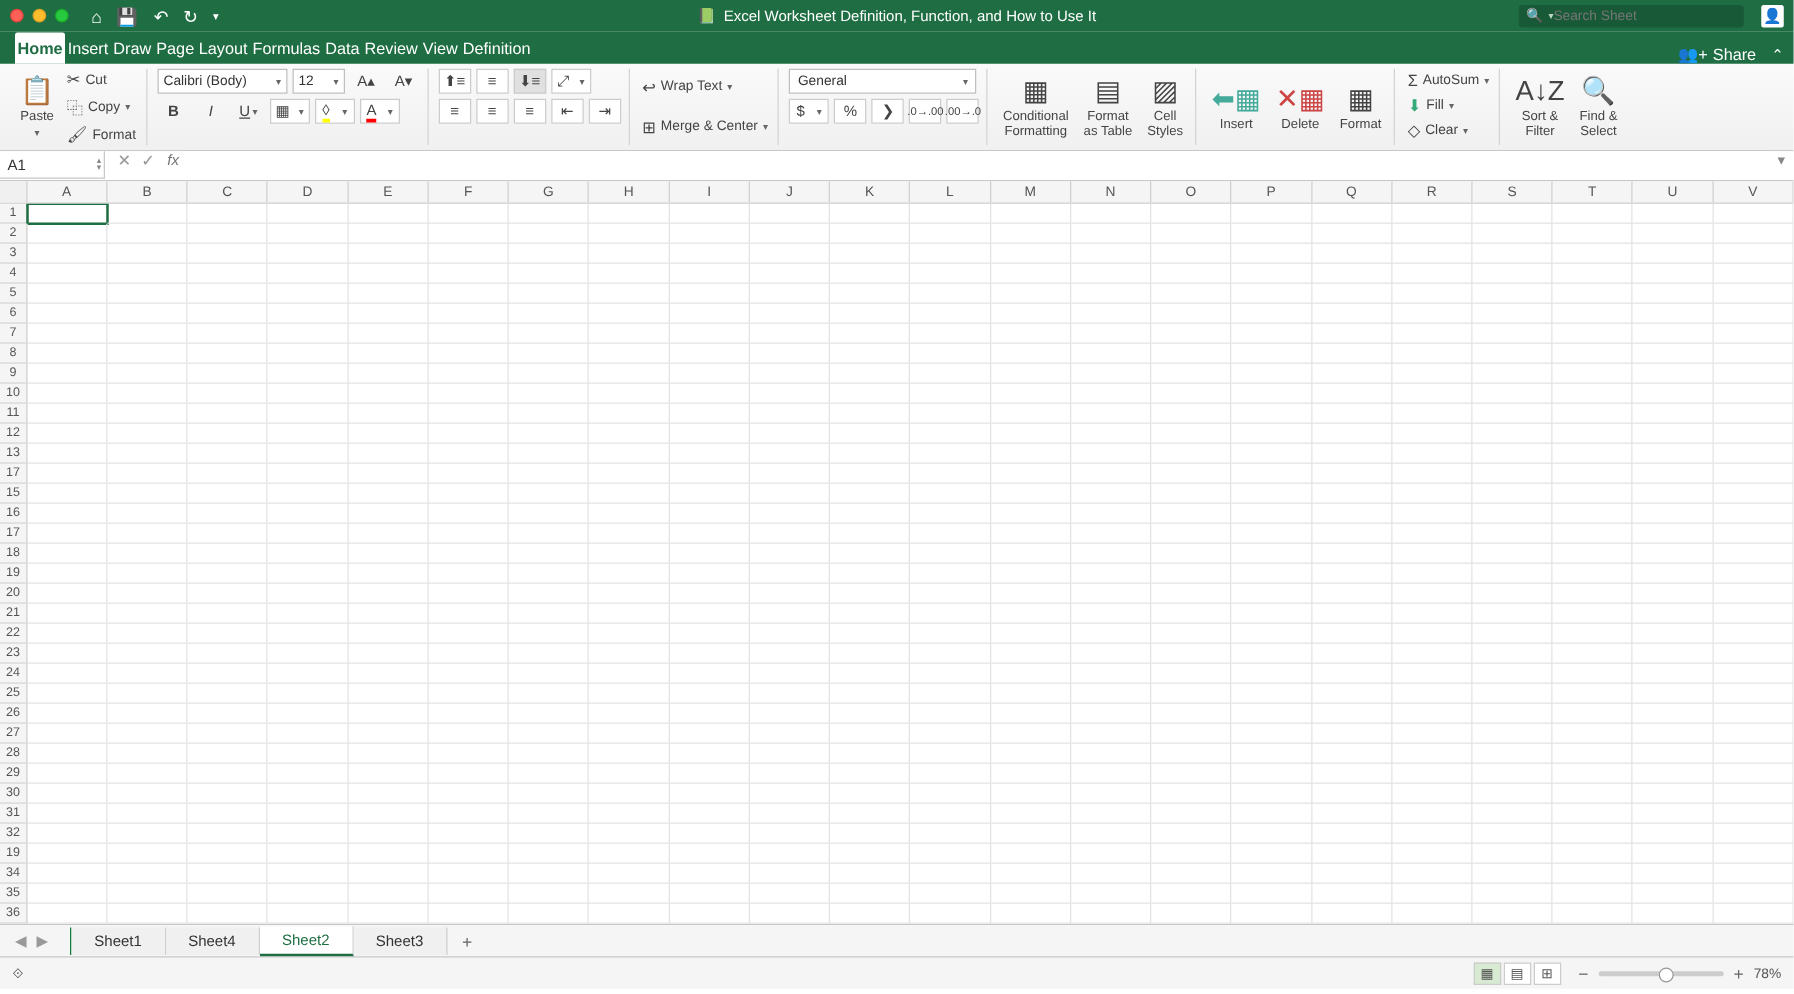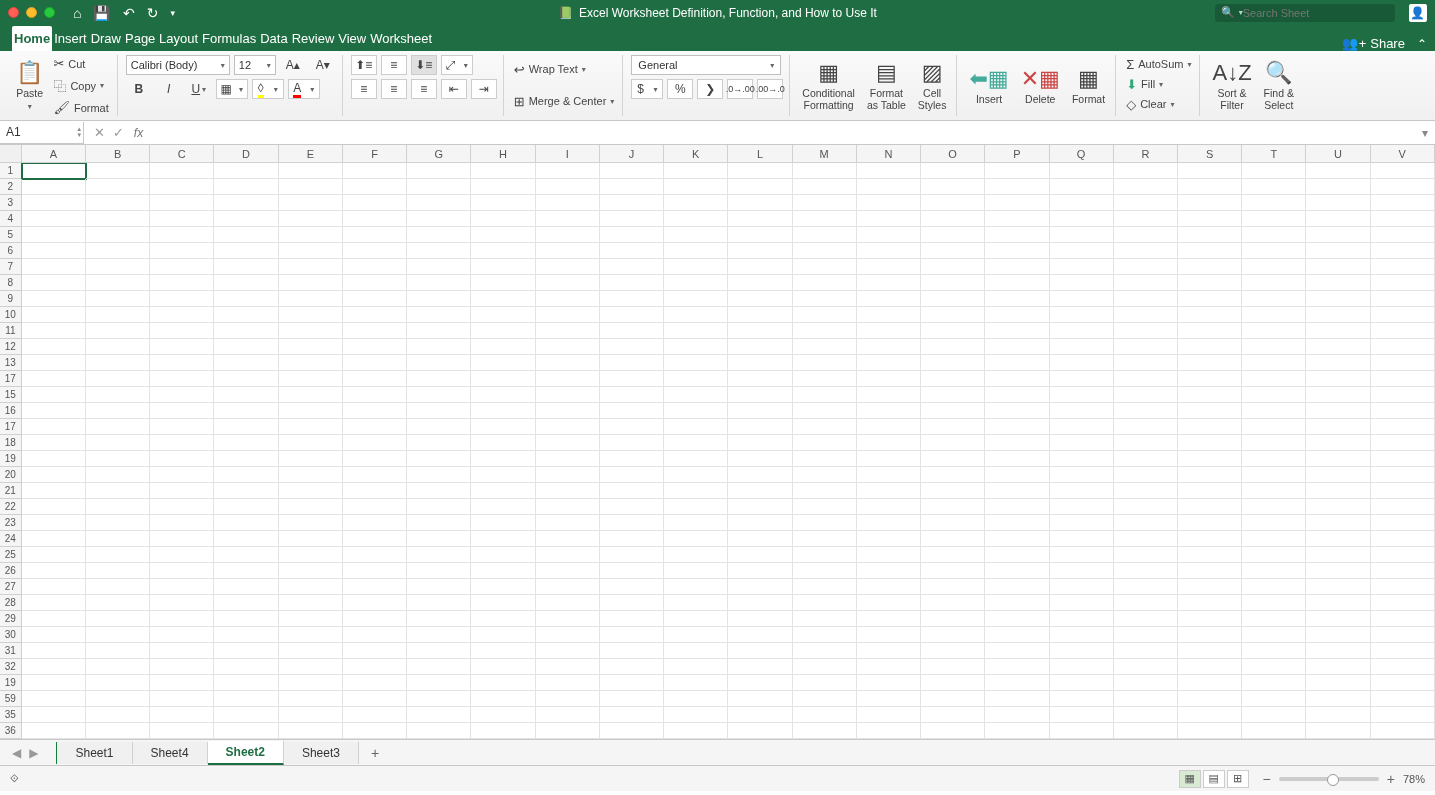--- a/index.html
+++ b/index.html
@@ -37,21 +37,21 @@
 .sm-btn .icn{font-size:13px}
 .font-sel{height:20px;border:1px solid #bfbfbf;background:#fff;font-size:11px;padding:0 4px;display:flex;align-items:center;justify-content:space-between;cursor:pointer}
 .font-sel.name{width:104px}
 .font-sel.size{width:42px}
 .arr{font-size:8px;color:#666}
 .tiny-btn{width:26px;height:20px;border:1px solid #ccc;background:#fff;display:flex;align-items:center;justify-content:center;font-size:12px;cursor:pointer;color:#444}
 .tiny-btn.noborder{border:none;background:transparent}
 .tiny-btn.split{width:32px;justify-content:space-around}
 .num-sel{height:20px;border:1px solid #bfbfbf;background:#fff;width:150px;display:flex;align-items:center;justify-content:space-between;padding:0 6px;font-size:11px;cursor:pointer}
 
-.formulabar{height:24px;background:#fff;border-bottom:1px solid #c8c8c8;display:flex;align-items:center}
+.formulabar{height:24px;background:#fff;border-bottom:1px solid #c8c8c8;display:flex;align-items:flex-start}
 .namebox{width:84px;height:22px;border:1px solid #c8c8c8;border-top:none;border-left:none;display:flex;align-items:center;padding:0 6px;font-size:12px;position:relative}
 .namebox .step{position:absolute;right:2px;display:flex;flex-direction:column;font-size:7px;color:#888;line-height:6px}
 .fx-btns{display:flex;gap:8px;padding:0 10px;color:#999}
 .fx-btns span{cursor:pointer;font-size:13px}
 .fx-lbl{font-style:italic;color:#777;font-size:12px;margin-right:6px}
 .fx-input{flex:1;border:none;outline:none;font-size:12px;padding:0 4px}
 .fx-expand{width:20px;text-align:center;color:#888;cursor:pointer}
 
 .grid-wrap{height:594px;display:flex;flex-direction:column;overflow:hidden}
 .col-headers{display:flex;height:18px;background:#f5f5f5;border-bottom:1px solid #d0d0d0}
@@ -60,21 +60,21 @@
 .rows{flex:1;overflow:hidden}
 .row{display:flex;height:16px}
 .rowh{width:22px;text-align:center;font-size:10px;color:#555;background:#f5f5f5;border-right:1px solid #d0d0d0;border-bottom:1px solid #d0d0d0;line-height:16px;cursor:pointer}
 .cell{width:65px;border-right:1px solid #e3e3e3;border-bottom:1px solid #e3e3e3;cursor:cell}
 .cell.sel{outline:2px solid #1f6e43;outline-offset:-1px}
 
 .sheettabs{height:26px;background:#f5f5f5;border-top:1px solid #c8c8c8;display:flex;align-items:center;padding:0 8px}
 .nav-arr{color:#999;font-size:12px;padding:0 4px;cursor:pointer}
 .sheet-tab{padding:4px 18px;font-size:12px;border-right:1px solid #d0d0d0;cursor:pointer;background:#f0f0f0}
 .sheet-tab.first{border-left:1px solid #15803d}
-.sheet-tab.active{background:#fff;color:#1f6e43;font-weight:700;border-bottom:2px solid #1f6e43}
+.sheet-tab.active{background:#fff;color:#1f6e43;font-weight:400;border-bottom:2px solid #1f6e43}
 .add-sheet{padding:4px 12px;font-size:14px;color:#666;cursor:pointer}
 
 .statusbar{height:26px;background:#f5f5f5;border-top:1px solid #c8c8c8;display:flex;align-items:center;justify-content:space-between;padding:0 10px;font-size:11px;color:#555}
 .view-btns{display:flex;gap:2px;align-items:center}
 .view-b{width:22px;height:18px;border:1px solid #ccc;display:flex;align-items:center;justify-content:center;cursor:pointer;background:#fff;font-size:11px}
 .view-b.active{background:#d9ead3}
 .zoom{display:flex;align-items:center;gap:8px}
 .slider{width:100px;height:4px;background:#ccc;position:relative;border-radius:2px}
 .slider::after{content:"";position:absolute;left:48%;top:-3px;width:10px;height:10px;background:#fff;border:1px solid #999;border-radius:50%}
 .zbtn{cursor:pointer;font-size:14px;color:#666}
@@ -109,21 +109,21 @@
 
 <div class="tabs">
   <div class="tab active">Home</div>
   <div class="tab">Insert</div>
   <div class="tab">Draw</div>
   <div class="tab">Page Layout</div>
   <div class="tab">Formulas</div>
   <div class="tab">Data</div>
   <div class="tab">Review</div>
   <div class="tab">View</div>
-  <div class="tab">Worksheet</div>
+  <div class="tab">Definition</div>
   <div class="share-area">
     <div class="share-btn">
       <span>👥+</span>
       <span>Share</span>
     </div>
     <span class="collapse">⌃</span>
   </div>
 </div>
 
 <div class="ribbon">
@@ -1174,21 +1174,21 @@
         <div class="cell"></div>
         <div class="cell"></div>
         <div class="cell"></div>
         <div class="cell"></div>
         <div class="cell"></div>
         <div class="cell"></div>
         <div class="cell"></div>
         <div class="cell"></div>
       </div>
       <div class="row">
-        <div class="rowh">59</div>
+        <div class="rowh">34</div>
         <div class="cell"></div>
         <div class="cell"></div>
         <div class="cell"></div>
         <div class="cell"></div>
         <div class="cell"></div>
         <div class="cell"></div>
         <div class="cell"></div>
         <div class="cell"></div>
         <div class="cell"></div>
         <div class="cell"></div>

